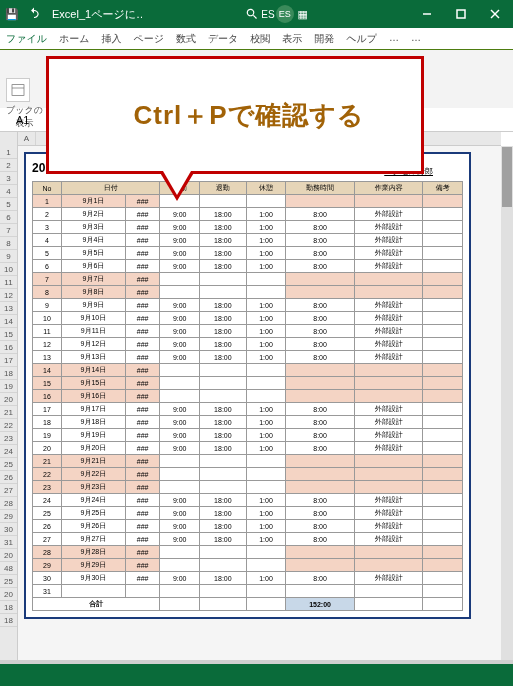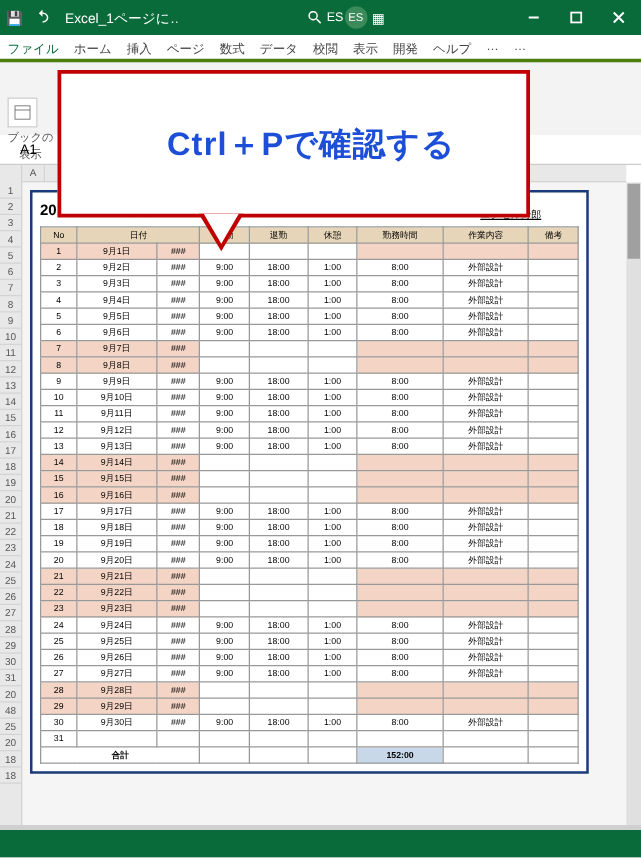--- a/index.html
+++ b/index.html
@@ -8,29 +8,29 @@
   .titlebar .left { display: flex; align-items: center; gap: 6px; flex: 0 0 auto; }
   .titlebar .title { margin-left: 4px; white-space: nowrap; overflow: hidden; max-width: 90px; }
   .titlebar .center { flex: 1; display: flex; justify-content: center; gap: 1px; align-items: center; }
   .titlebar .right { display: flex; gap: 6px; align-items: center; }
   .tb-icon { width: 16px; height: 16px; display: inline-flex; align-items: center; justify-content: center; font-size: 11px; }
   .search-icon svg, .undo-icon svg { width: 14px; height: 14px; fill: #fff; }
   .user-badge { background: #3a8a5a; border-radius: 50%; width: 18px; height: 18px; display: flex; align-items: center; justify-content: center; font-size: 9px; }
   .win-btn { width: 28px; height: 28px; display: flex; align-items: center; justify-content: center; font-size: 10px; }
   .win-btn.close { background: #0a6b3a; }
   .win-btn svg { width: 10px; height: 10px; stroke: #fff; fill: none; stroke-width: 1.5; }
-  .ribbon-tabs { background: #fff; height: 22px; display: flex; font-size: 10px; border-bottom: 3px solid #4d7c0f; }
+  .ribbon-tabs { background: #fff; height: 22px; display: flex; font-size: 10px; border-bottom: 1px solid #4d7c0f; }
   .ribbon-tabs span { padding: 4px 6px; color: #444; white-space: nowrap; }
   .ribbon-tabs span.active { color: #0a6b3a; }
   .ribbon-body { background: #f3f3f3; height: 58px; display: flex; align-items: flex-start; padding: 4px 6px; gap: 8px; }
   .rb-group { display: flex; flex-direction: column; align-items: flex-start; font-size: 9px; color: #555; margin-top: 24px; }
   .rb-icon { width: 24px; height: 24px; border: 1px solid #ccc; background: #fff; margin-bottom: 2px; display: flex; align-items: center; justify-content: center; }
   .rb-icon svg { width: 16px; height: 16px; fill: #666; }
   .callout { position: absolute; top: 56px; left: 46px; width: 378px; height: 118px; background: #fff; border: 3px solid #c00000; z-index: 10; }
-  .callout-text { display: flex; align-items: center; justify-content: center; height: 100%; font-size: 26px; font-weight: bold; color: #1d4ed8; letter-spacing: 1px; padding-left: 28px; }
+  .callout-text { display: flex; align-items: center; justify-content: center; height: 100%; font-size: 26px; font-weight: bold; color: #a16207; letter-spacing: 1px; padding-left: 28px; }
   .callout-tail { position: absolute; bottom: -30px; left: 110px; width: 0; height: 0; border-left: 18px solid transparent; border-right: 18px solid transparent; border-top: 30px solid #c00000; }
   .callout-tail::after { content: ""; position: absolute; top: -30px; left: -14px; width: 0; height: 0; border-left: 14px solid transparent; border-right: 14px solid transparent; border-top: 24px solid #fff; }
   .namebox-row { background: #fff; height: 24px; display: flex; align-items: center; border-bottom: 1px solid #ccc; font-size: 11px; }
   .namebox { width: 58px; border-right: 4px solid #6d28d9; padding: 2px 16px; }
   .fx { padding: 0 10px; color: #888; }
   .sheet-area { position: relative; background: #fff; height: 528px; display: flex; }
   .rowhdr-col { width: 18px; background: #e8e8e8; border-right: 1px solid #ccc; font-size: 8px; color: #555; }
   .rowhdr { height: 13px; text-align: center; border-bottom: 1px solid #d4d4d4; line-height: 13px; }
   .colhdr-row { position: absolute; top: 0; left: 18px; right: 12px; height: 14px; background: #e8e8e8; border-bottom: 1px solid #ccc; display: flex; font-size: 8px; color: #555; }
   .colhdr { border-right: 1px solid #d4d4d4; text-align: center; line-height: 14px; }

